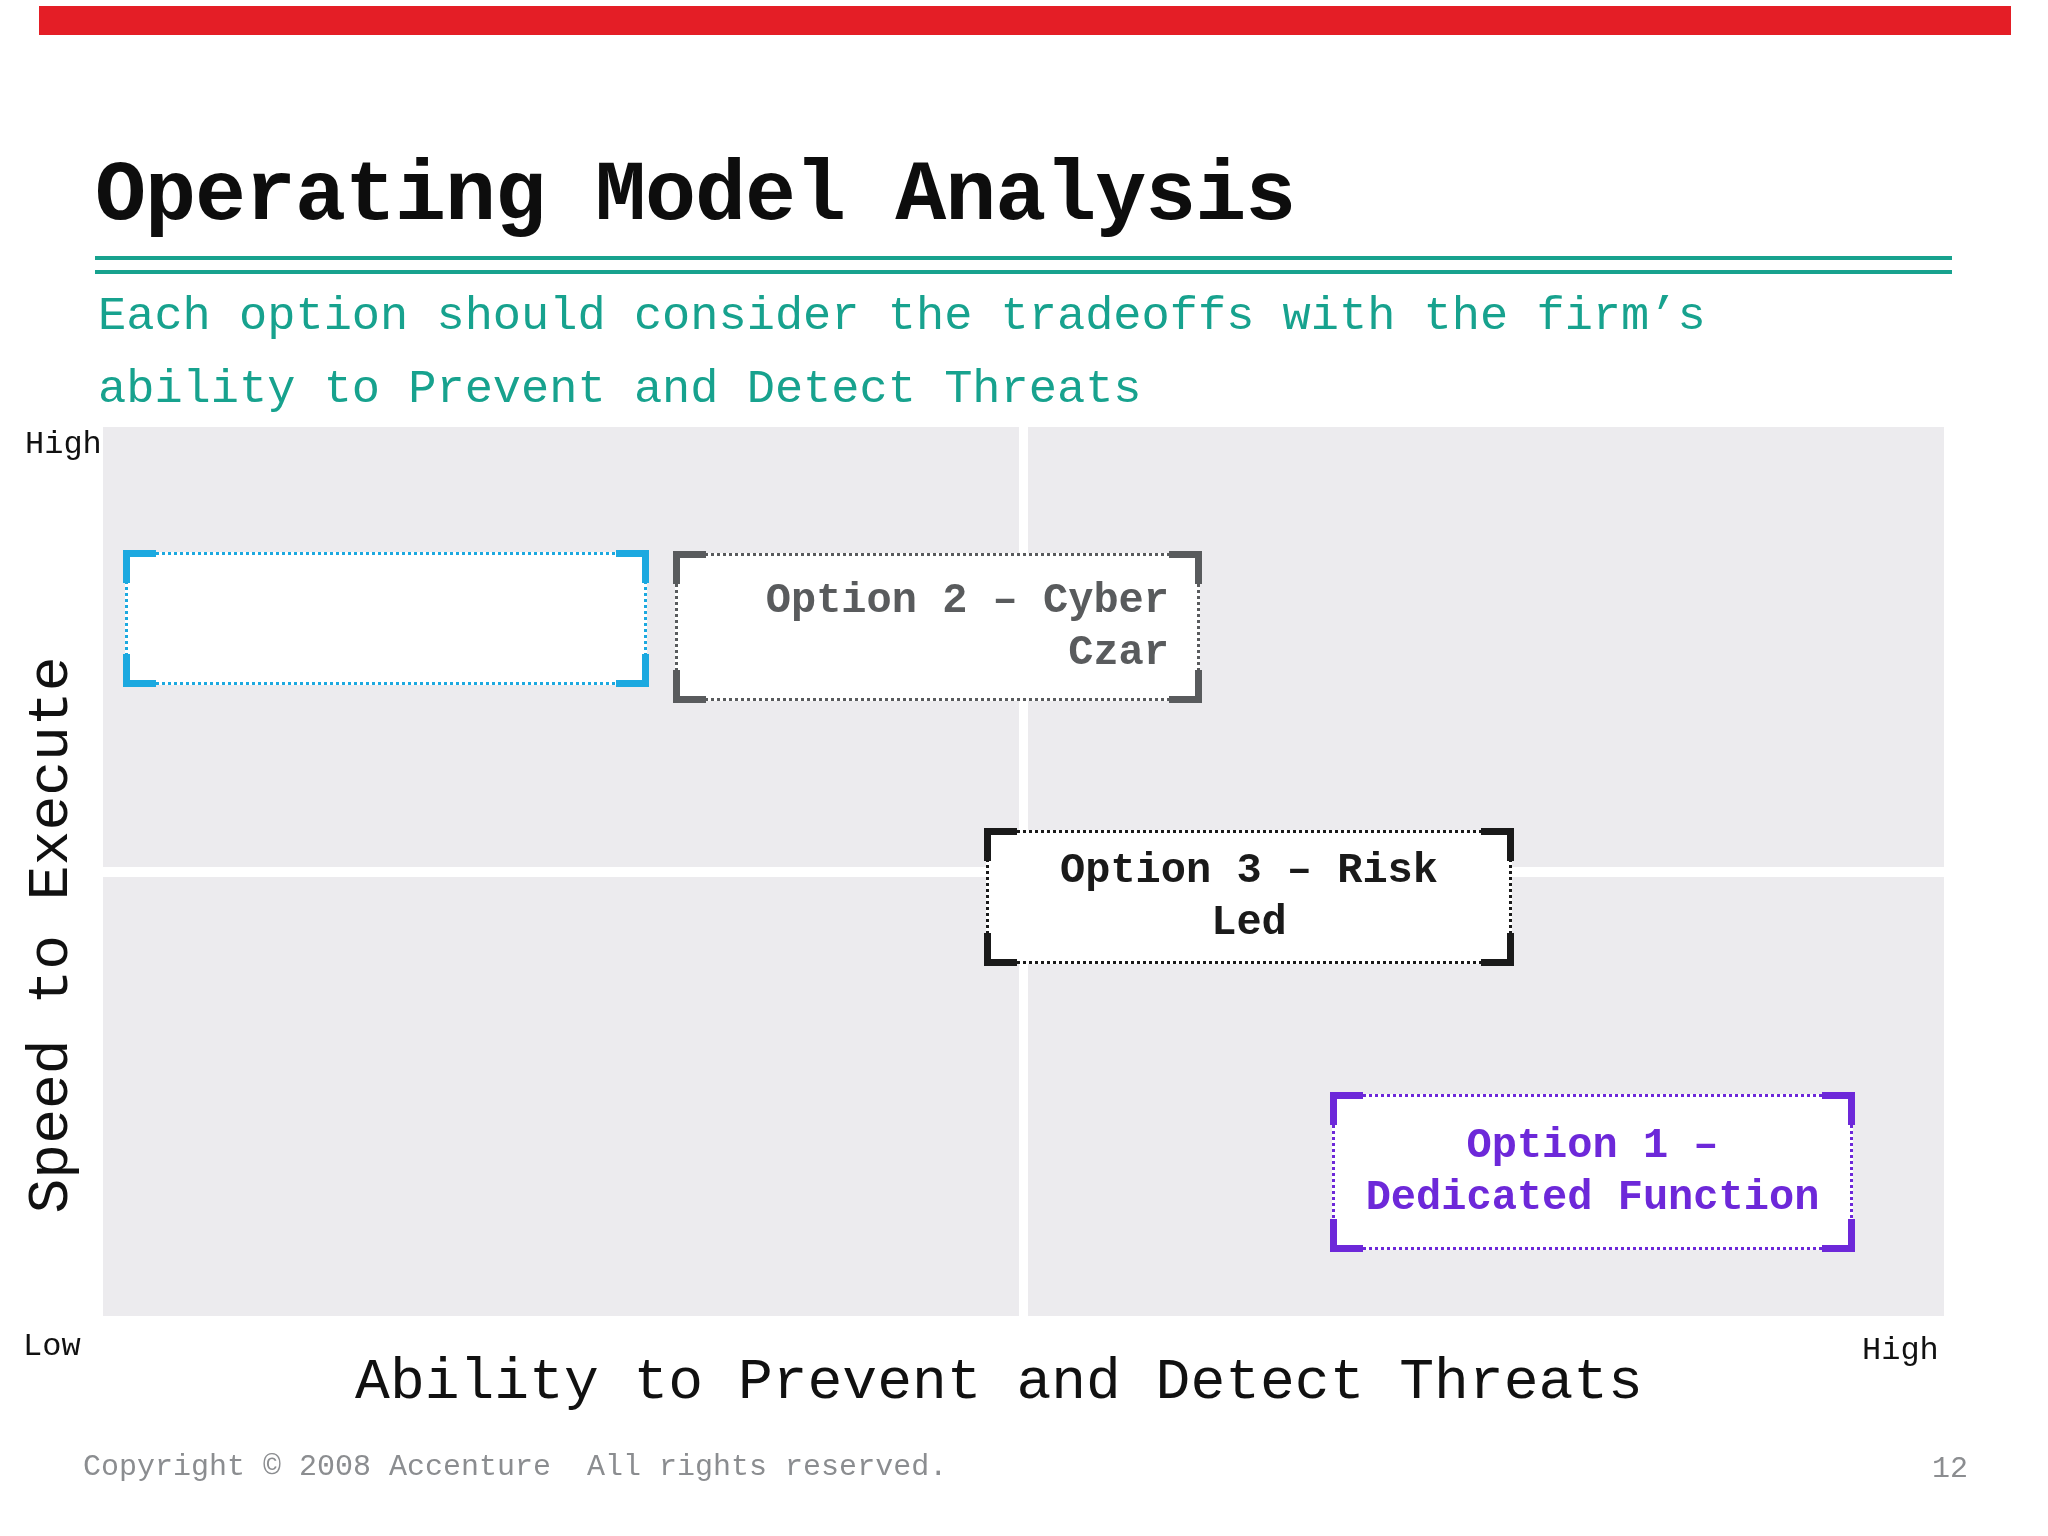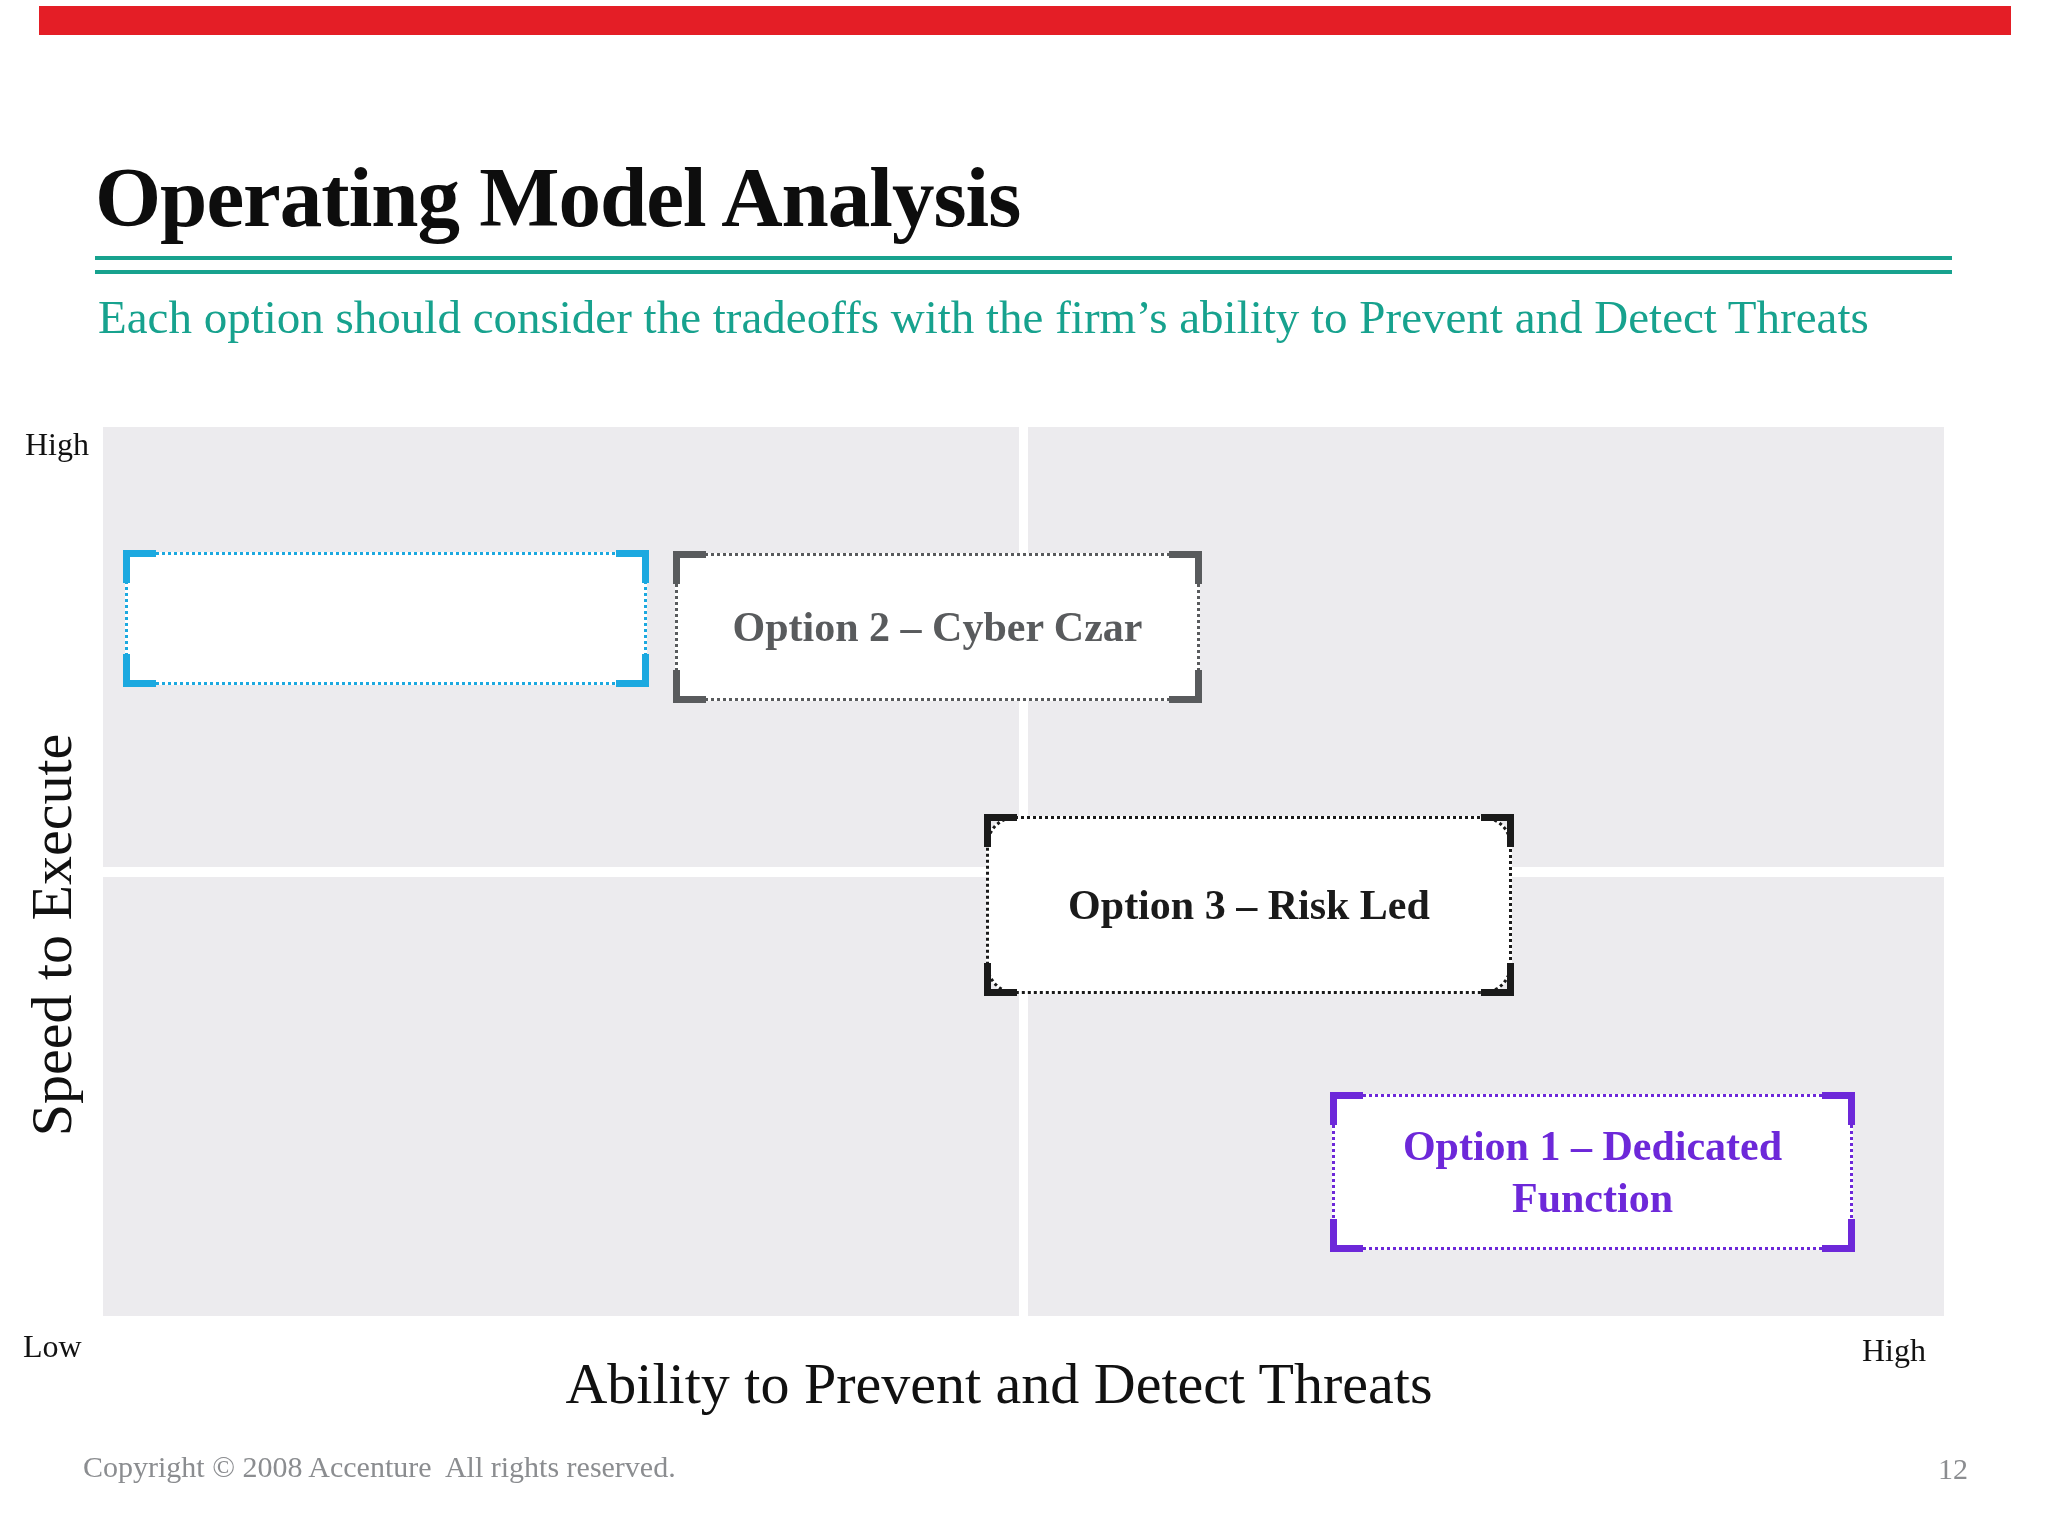--- a/index.html
+++ b/index.html
@@ -1,18 +1,18 @@
 <!DOCTYPE html>
 <html style="--red-bar: #e41e26; --teal: #17a28e; --chart-bg: #ecebee; --gray-text: #8b8d90;"><head>
 <meta charset="utf-8">
 <style>
   html,body{margin:0;padding:0;background:#fff;}
   .slide{
     position:relative;width:2048px;height:1536px;overflow:hidden;background:#ffffff;
-    font-family:Liberation Serif, serif;color:#1a1a1a;
+    font-family:Liberation Mono, monospace;color:#1a1a1a;
   }
   .top-bar{position:absolute;left:39px;top:6px;width:1972px;height:29px;background:var(--red-bar,#e41e26);}
   .title{position:absolute;left:95px;top:148px;margin:0;font-size:85px;font-weight:bold;
          letter-spacing:-1px;color:#0d0d0d;white-space:nowrap;}
   .title-rule{position:absolute;left:95px;top:256px;width:1857px;height:10px;
               border-top:4px solid var(--teal,#17a28e);border-bottom:4px solid var(--teal,#17a28e);}
   .subtitle{position:absolute;left:98px;top:281px;width:1800px;margin:0;
             font-size:47px;line-height:1.55;color:var(--teal,#17a28e);}
   .chart{position:absolute;left:103px;top:427px;width:1841px;height:889px;background:var(--chart-bg,#ecebee);}
   .vline{position:absolute;left:916px;top:0;width:9px;height:889px;background:#ffffff;}
@@ -57,21 +57,21 @@
           <span class="corner bl"></span>
           <span class="corner br"></span>
         </div>
         <div class="option-box" style="left: 572px; top: 126px; width: 525px; height: 148px; color: rgb(89, 91, 93); text-align: right;">
           <span class="corner tl"></span>
           <span class="corner tr"></span>
           <span class="corner bl"></span>
           <span class="corner br"></span>
           <span class="option-label">Option 2 – Cyber Czar</span>
         </div>
-        <div class="option-box" style="left: 883px; top: 389px; width: 526px; height: 178px; color: rgb(26, 26, 26); border-radius: 29px;">
+        <div class="option-box" style="left: 883px; top: 403px; width: 526px; height: 134px; color: rgb(26, 26, 26);">
           <span class="corner tl"></span>
           <span class="corner tr"></span>
           <span class="corner bl"></span>
           <span class="corner br"></span>
           <span class="option-label">Option 3 – Risk Led</span>
         </div>
         <div class="option-box" style="left: 1229px; top: 667px; width: 521px; height: 156px; color: #6d28d9;">
           <span class="corner tl"></span>
           <span class="corner tr"></span>
           <span class="corner bl"></span>

